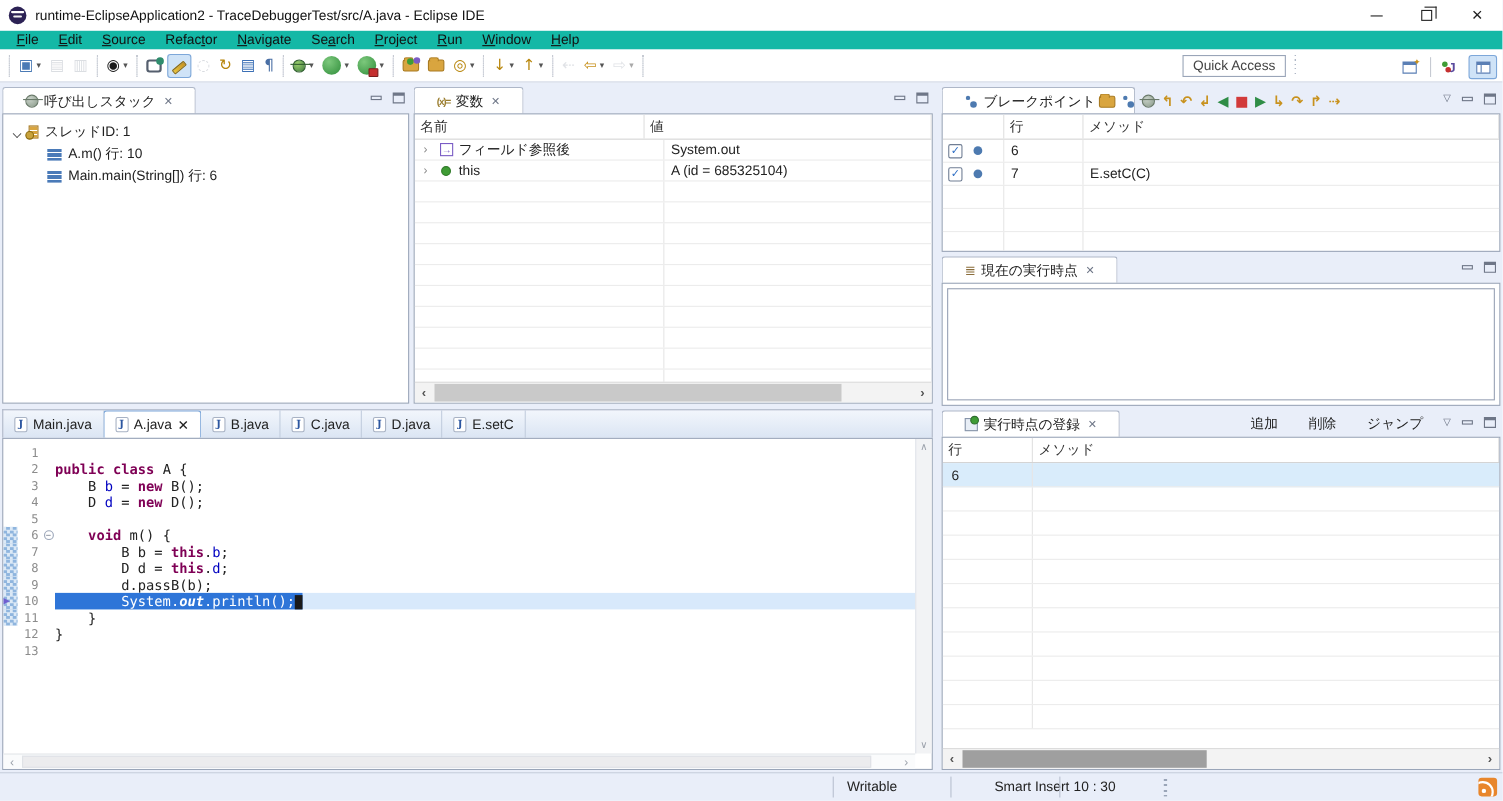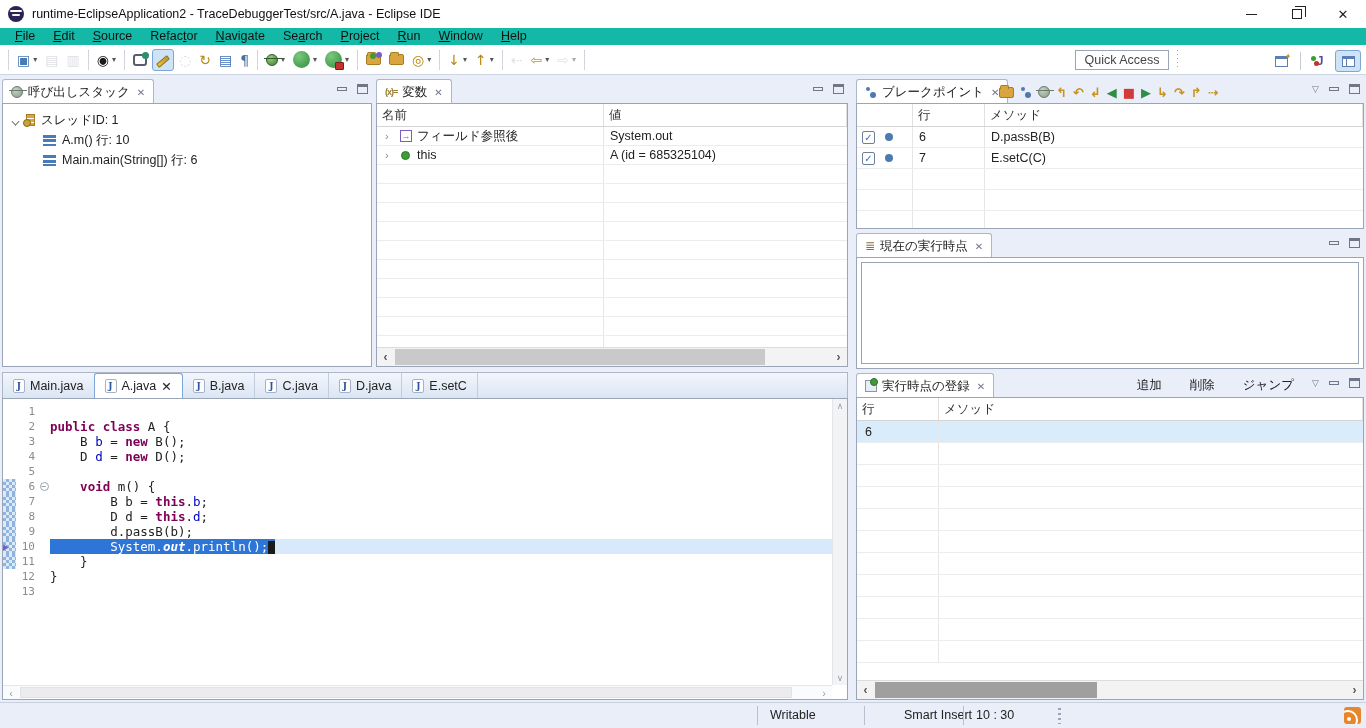--- a/index.html
+++ b/index.html
@@ -63,21 +63,21 @@
   .pjava { font-weight:bold; color:#5b4a9e; font-size:12px; position:relative;}
   .pjava::before { content:""; position:absolute; left:-6px; top:2px; width:5px; height:5px; border-radius:50%; background:#3f9c35;}
   .pjava::after { content:""; position:absolute; left:-3px; top:7px; width:5px; height:5px; border-radius:50%; background:#c53030;}
   .vsep { width:1px; height:18px; background:#c6cad2; margin:0 5px;}
 
   
   .workspace { position:absolute; left:0; top:75px; width:1366px; height:627px; }
   .panel { position:absolute; }
   .ptabrow { height:26px; display:flex; align-items:flex-end; position:relative;}
   .ptab { height:25px; background:#fff; border:1px solid #aeb7c8; border-bottom:none; border-radius:3px 3px 0 0;
-    display:flex; align-items:center; gap:5px; padding:0 8px; white-space:nowrap;}
+    display:flex; align-items:center; gap:5px; padding:0 20px; white-space:nowrap;}
   .ptab .close { color:#6e7687; font-size:10px; margin-left:2px;}
   .pbody { position:absolute; left:0; right:0; top:25px; bottom:0; background:#fff; border:1px solid #9aa5b8; overflow:hidden;}
   .mmbox { position:absolute; right:4px; top:6px; display:flex; align-items:center; gap:10px;}
   .ico-min { width:10px; height:4px; border:1px solid #6e7687; }
   .ico-max { width:11px; height:10px; border:1px solid #6e7687; border-top-width:3px; }
   .ico-vmenu { color:#6e7687; font-size:9px; }
   .tab-ico { display:inline-flex; align-items:center; justify-content:center; font-style:normal;}
   .xeq { font-size:9px; color:#9a7d2e; font-weight:bold; letter-spacing:-1px;}
   .treeico { font-size:12px; color:#8a6d3b; }
   .pinico { width:12px; height:12px; background:#e8eef6; border:1px solid #8895aa; position:relative;}
@@ -338,21 +338,21 @@
           <span>変数</span>
           <span class="close">✕</span>
         </div>
         <div class="mmbox">
           <span class="ico-min"></span>
           <span class="ico-max"></span>
         </div>
       </div>
       <div class="pbody">
         <div class="thead">
-          <div class="hc" style="width:227px;">名前</div>
+          <div class="hc" style="width:209px;">名前</div>
           <div class="hc" style="flex:1;">値</div>
         </div>
         <div id="var-rows">
             <div class="vrow">
               <div class="c1">
                 <span class="expander">›</span>
                 <span class="fieldref-ico">→</span>
                 <span>フィールド参照後</span>
               </div>
               <div class="c2">System.out</div>
@@ -474,21 +474,20 @@
           <div class="hc" style="width:72px;">行</div>
           <div class="hc" style="flex:1;">メソッド</div>
         </div>
         <div id="bp-rows">
             <div class="bprow">
               <div class="bpc0">
                 <span class="cbx">✓</span>
                 <span class="bpdot"></span>
               </div>
               <div class="bpc1">6</div>
-              <div class="bpc2">D.passB(B)</div>
             </div>
             <div class="bprow">
               <div class="bpc0">
                 <span class="cbx">✓</span>
                 <span class="bpdot"></span>
               </div>
               <div class="bpc1">7</div>
               <div class="bpc2">E.setC(C)</div>
             </div>
             <div class="bprow">

